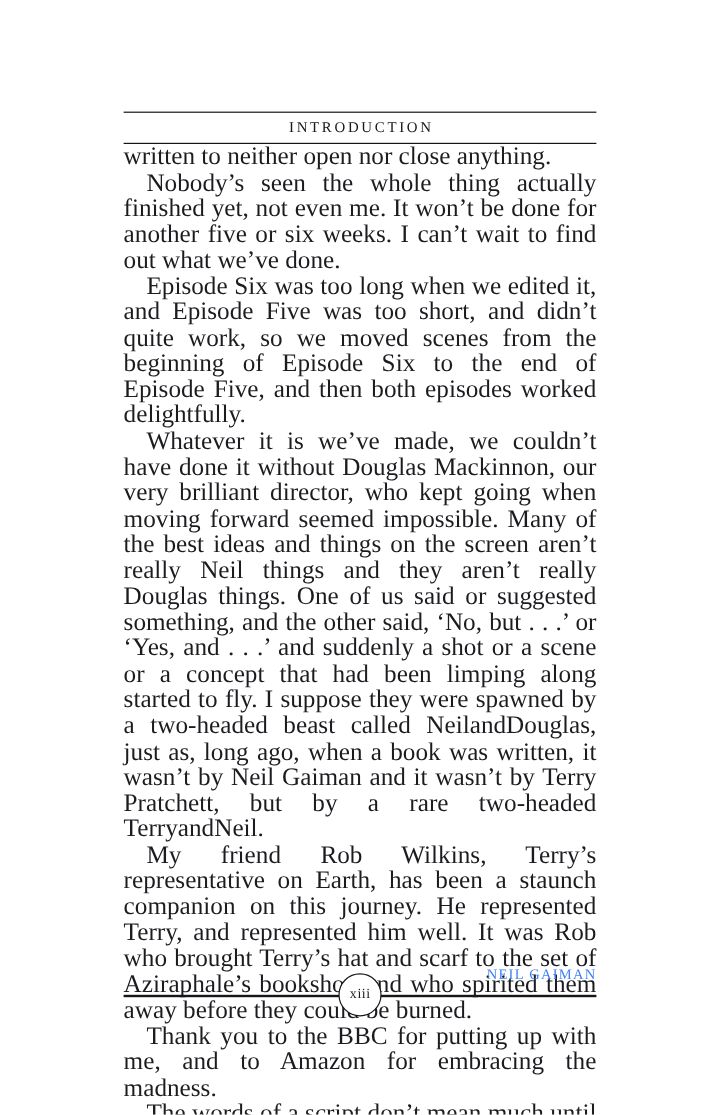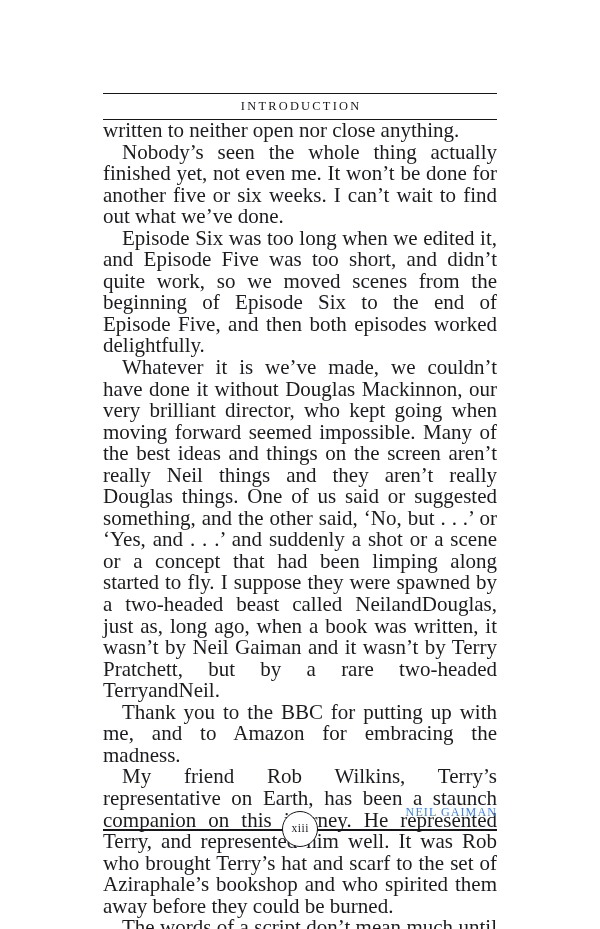--- a/index.html
+++ b/index.html
@@ -126,22 +126,22 @@
     <div class="rule"></div>
     <div class="running-head">INTRODUCTION</div>
     <div class="rule thin"></div>
   </div>
 
   <div class="textblock">
       <p class="first">written to neither open nor close anything.</p>
       <p>Nobody’s seen the whole thing actually finished yet, not even me. It won’t be done for another five or six weeks. I can’t wait to find out what we’ve done.</p>
       <p>Episode Six was too long when we edited it, and Episode Five was too short, and didn’t quite work, so we moved scenes from the beginning of Episode Six to the end of Episode Five, and then both episodes worked delightfully.</p>
       <p>Whatever it is we’ve made, we couldn’t have done it without Douglas Mackinnon, our very brilliant director, who kept going when moving forward seemed impossible. Many of the best ideas and things on the screen aren’t really Neil things and they aren’t really Douglas things. One of us said or suggested something, and the other said, ‘No, but . . .’ or ‘Yes, and . . .’ and suddenly a shot or a scene or a concept that had been limping along started to fly. I suppose they were spawned by a two-headed beast called NeilandDouglas, just as, long ago, when a book was written, it wasn’t by Neil Gaiman and it wasn’t by Terry Pratchett, but by a rare two-headed TerryandNeil.</p>
+      <p>My friend Rob Wilkins, Terry’s representative on Earth, has been a staunch companion on this journey. He represented Terry, and represented him well. It was Rob who brought Terry’s hat and scarf to the set of Aziraphale’s bookshop and who spirited them away before they could be burned.</p>
       <p>Thank you to the BBC for putting up with me, and to Amazon for embracing the madness.</p>
-      <p>My friend Rob Wilkins, Terry’s representative on Earth, has been a staunch companion on this journey. He represented Terry, and represented him well. It was Rob who brought Terry’s hat and scarf to the set of Aziraphale’s bookshop and who spirited them away before they could be burned.</p>
       <p>The words of a script don’t mean much until the words are spoken: I’m grateful to all our remarkable actors for letting me put words into your mouths and for saying them so much better than I ever could. And most of all, thank you to the (literally) thousands of people in front of the cameras or behind them or thousands of miles away from them who, in any way, had anything to do with bringing <em>Good Omens</em> to the screen. We couldn’t have done it without you.</p>
     </div>
 
   <div class="signature">NEIL GAIMAN</div>
 
   <div class="folio">
     <div class="folio-rule"></div>
     <div class="folio-circle">
       <span class="folio-number">xiii</span>
     </div>

